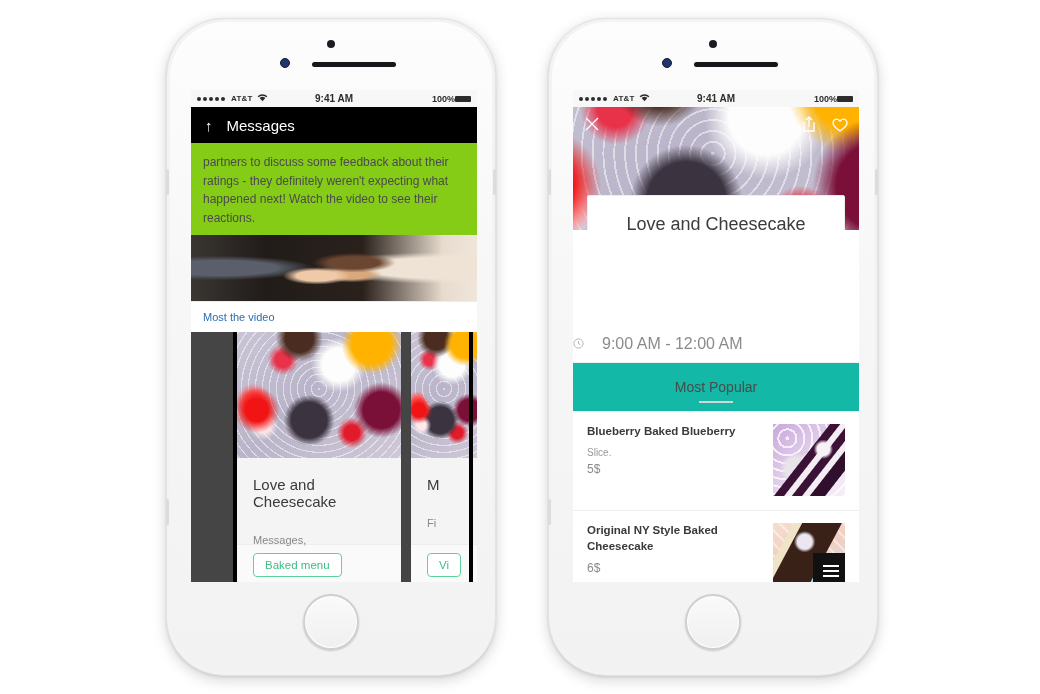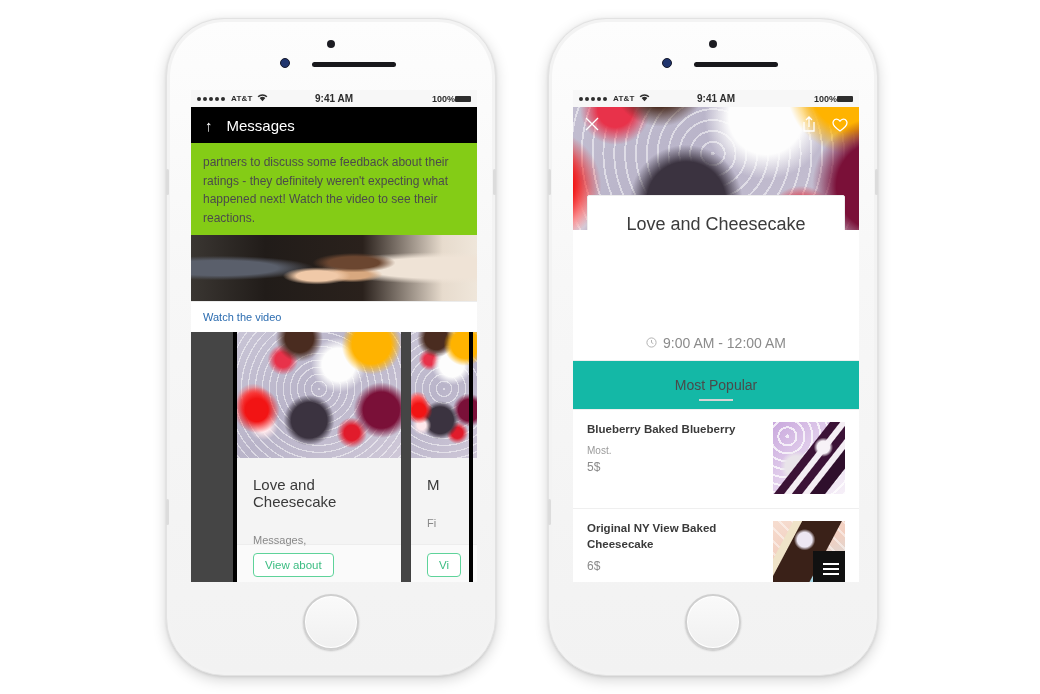--- a/index.html
+++ b/index.html
@@ -141,23 +141,23 @@
 
   .info-card {
     position:absolute; left:14px; right:14px; top:88px;
     background:#fff; border:1px solid #ededed; border-radius:2px;
     padding: 18px 10px 16px 10px; text-align:center; z-index:22;
     box-shadow: 0 1px 2px rgba(0,0,0,0.04);
   }
   .info-title { font-size:18px; color:#3c3c3c; margin-bottom:10px; }
 
   .hours-row {
-    margin-top: 96px; text-align:center; font-size:14px; color:#8b8b8b;
+    margin-top: 96px; text-align:center; font-size:16px; color:#8b8b8b;
     padding: 9px 0; background:#fff; border-bottom:1px solid #eee;
-    display:flex; justify-content:center; align-items:center; gap:6px;
+    display:flex; justify-content:flex-start; align-items:center; gap:18px;
   }
   .sec-wrap { background:#14b8a6; }
   .sec-title { text-align:center; font-size:14px; color:#4a4a4a; padding: 16px 0 6px; }
   .sec-rule { width:34px; height:2px; background:#d4d4d4; margin: 0 auto 8px; }
 
   .menu-item {
     display:flex; align-items:flex-start; gap:10px;
     padding: 12px 14px 14px 14px; border-top:1px solid #efefef;
     background:#fff;
   }
@@ -261,37 +261,37 @@
           <span class="arrow">↑</span>
           <span>Messages</span>
         </div>
 
         <div class="msg-body">partners to discuss some feedback about their ratings - they definitely weren't expecting what happened next! Watch the video to see their reactions.</div>
 
         <div class="video-thumb">
           <span class="img-father"></span>
         </div>
 
-        <div class="watch-link">Watch the video</div>
+        <div class="watch-link">Most the video</div>
 
         <div class="carousel">
           <div class="car-shade-l"></div>
           <div class="car-shade-r"></div>
           <div class="car-strip">
 
             <div class="car-card main">
               <div class="car-img">
                 <span class="img-dessert"></span>
               </div>
               <div class="car-info">
                 <div class="car-title">Love and Cheesecake</div>
                 <div class="car-sub">Messages,</div>
               </div>
               <div class="car-foot">
-                <span class="btn-outline">View about</span>
+                <span class="btn-outline">Baked menu</span>
               </div>
             </div>
 
             <div class="car-card next">
               <div class="car-img">
                 <span class="img-dessert"></span>
               </div>
               <div class="car-info">
                 <div class="car-title">M</div>
                 <div class="car-sub">Fi</div>
@@ -382,31 +382,31 @@
           <span>9:00 AM - 12:00 AM</span>
         </div>
 
         <div class="sec-wrap">
           <div class="sec-title">Most Popular</div>
           <div class="sec-rule"></div>
 
           <div class="menu-item">
             <div class="mi-text">
               <div class="mi-name">Blueberry Baked Blueberry</div>
-              <div class="mi-desc">Most.</div>
+              <div class="mi-desc">Slice.</div>
               <div class="mi-price">5$</div>
             </div>
             <div class="mi-thumb">
               <span class="img-blueberry"></span>
             </div>
           </div>
 
           <div class="menu-item">
             <div class="mi-text">
-              <div class="mi-name">Original NY View Baked Cheesecake</div>
+              <div class="mi-name">Original NY Style Baked Cheesecake</div>
               <div class="mi-price">6$</div>
             </div>
             <div class="mi-thumb">
               <span class="img-nystyle"></span>
               <span class="mi-badge">
                   <i></i>
                 </span>
             </div>
           </div>
         </div>

